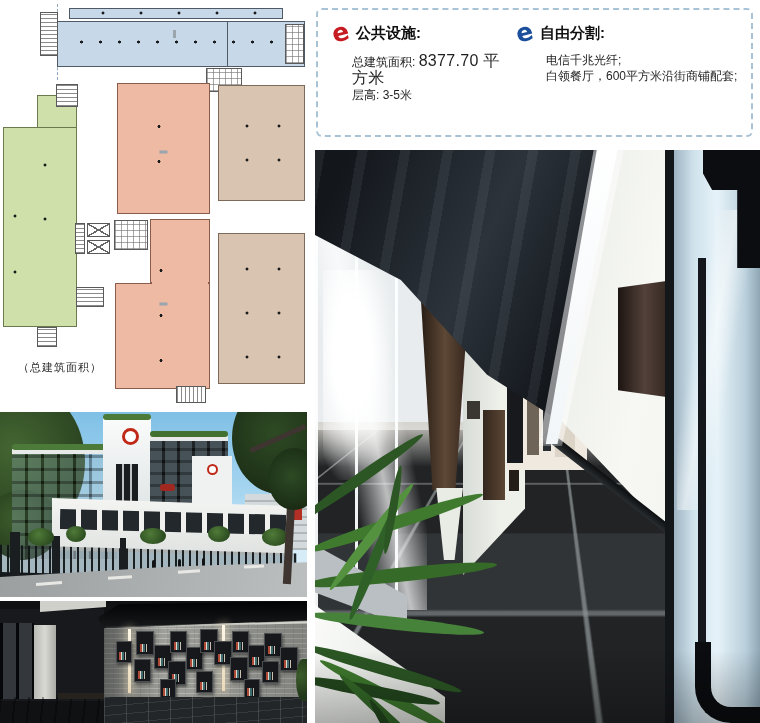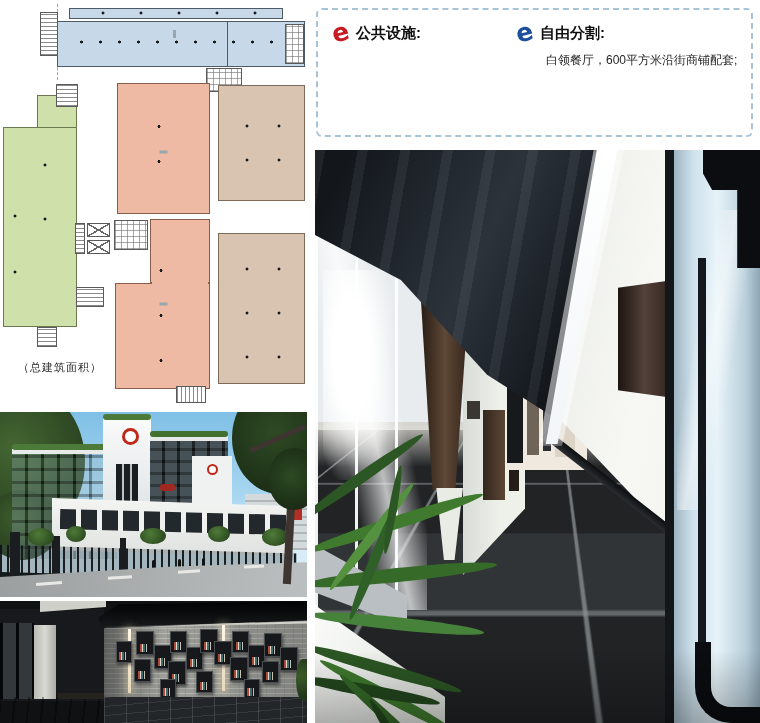--- a/index.html
+++ b/index.html
@@ -99,28 +99,31 @@
     <div class="plan-caption">（总建筑面积）</div>
   </div>
 
   <div class="info-box">
     <div class="info-sec sec-basic">
       <div class="sec-head">
         <span class="elogo red">e</span>
         <span class="sec-title">公共设施:</span>
       </div>
       <div class="sec-body">
+        <div><span>总建筑面积: </span><span class="big-val">8377.70 平方米</span></div>
+        <div><span>层高: </span><span>3-5米</span></div>
       </div>
     </div>
     <div class="info-sec sec-fac">
       <div class="sec-head">
         <span class="elogo blue">e</span>
         <span class="sec-title">自由分割:</span>
       </div>
       <div class="sec-body">
+        <div>电信千兆光纤;</div>
         <div>白领餐厅，600平方米沿街商铺配套;</div>
       </div>
     </div>
   </div>
 
   <div class="photo" style="left:0;top:412px;width:307px;height:185px;background:linear-gradient(180deg,#7fc0e6 0%,#a8d6f0 45%,#d6ecf7 70%);">
     <div class="abs" style="left:245px;top:82px;width:62px;height:56px;background:#d4dadc;background-image:repeating-linear-gradient(0deg,rgba(110,120,126,.35) 0 2px,transparent 2px 8px);"></div>
     <div class="abs" style="left:294px;top:92px;width:8px;height:16px;background:#b43026;"></div>
     <div class="abs" style="left:-35px;top:-25px;width:120px;height:150px;border-radius:50%;background:radial-gradient(circle at 40% 40%,#446632,#263e1e 75%);"></div>
     <div class="abs" style="left:-15px;top:78px;width:75px;height:70px;border-radius:50%;background:radial-gradient(circle at 40% 40%,#3c5c2c,#22381a 75%);"></div>

